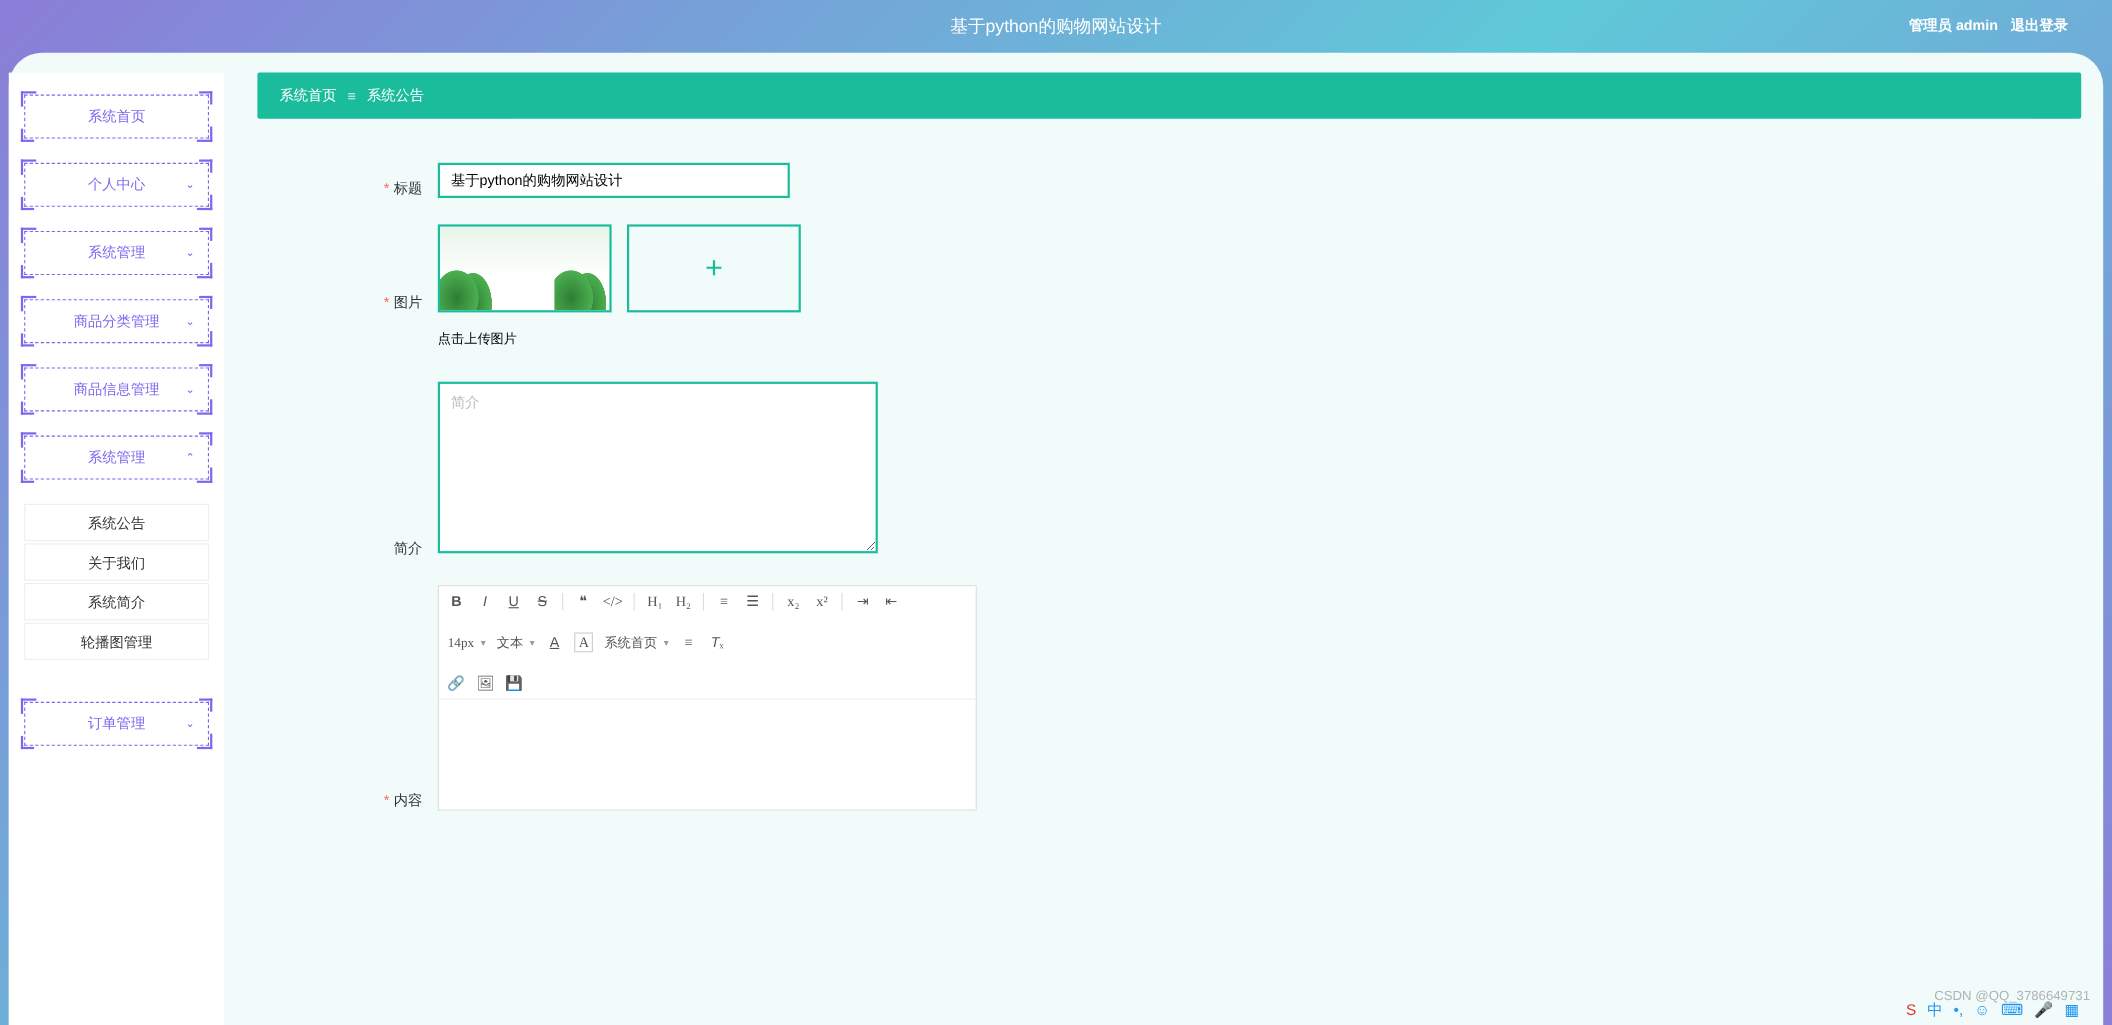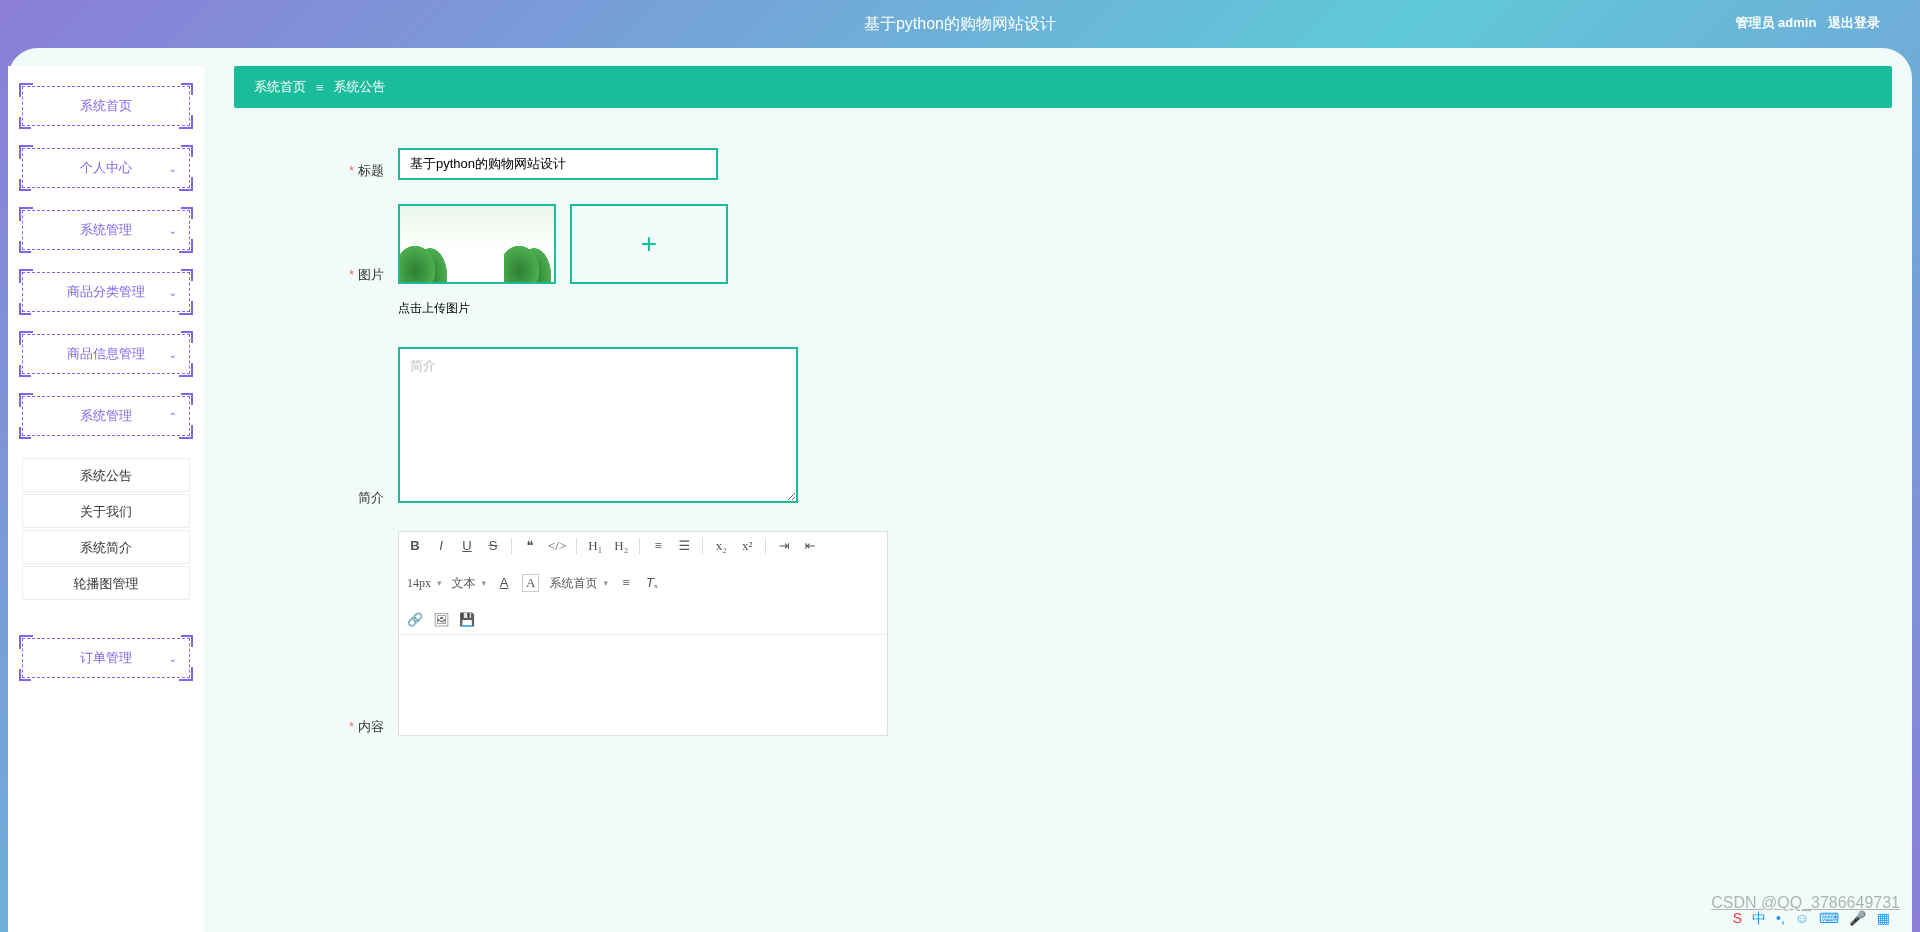--- a/index.html
+++ b/index.html
@@ -42,21 +42,21 @@
 .textarea-input::placeholder { color: #bbb; }
 
 .editor-box { width: 490px; border: 1px solid #ddd; background: #fff; }
 .editor-toolbar { padding: 6px 8px; border-bottom: 1px solid #eee; display: flex; flex-wrap: wrap; gap: 10px; align-items: center; font-size: 13px; color: #555; }
 .editor-toolbar .tbtn { cursor: pointer; min-width: 16px; text-align: center; font-family: Georgia, serif; }
 .editor-toolbar .sel { display: inline-flex; align-items: center; gap: 6px; cursor: pointer; font-size: 12px; font-family: "Microsoft YaHei"; }
 .editor-toolbar .sel::after { content: "▾"; font-size: 9px; color: #999; }
 .editor-toolbar .divider { width: 1px; height: 16px; background: #ddd; }
 .editor-content { min-height: 100px; padding: 10px; }
 
-.watermark { position: fixed; right: 20px; bottom: 20px; font-size: 16px; color: rgba(120,120,120,0.55); text-decoration: underline; }
+.watermark { position: fixed; right: 20px; bottom: 20px; font-size: 12px; color: rgba(120,120,120,0.55); }
 .taskbar-icons { position: fixed; right: 30px; bottom: 4px; display: flex; gap: 10px; font-size: 14px; color: #2196f3; }
 .taskbar-icons span { cursor: pointer; }
 </style>
 </head>
 <body>
 
 <div class="top-header">
   <span>基于python的购物网站设计</span>
   <div class="user-area">
     <span>管理员 admin</span>

